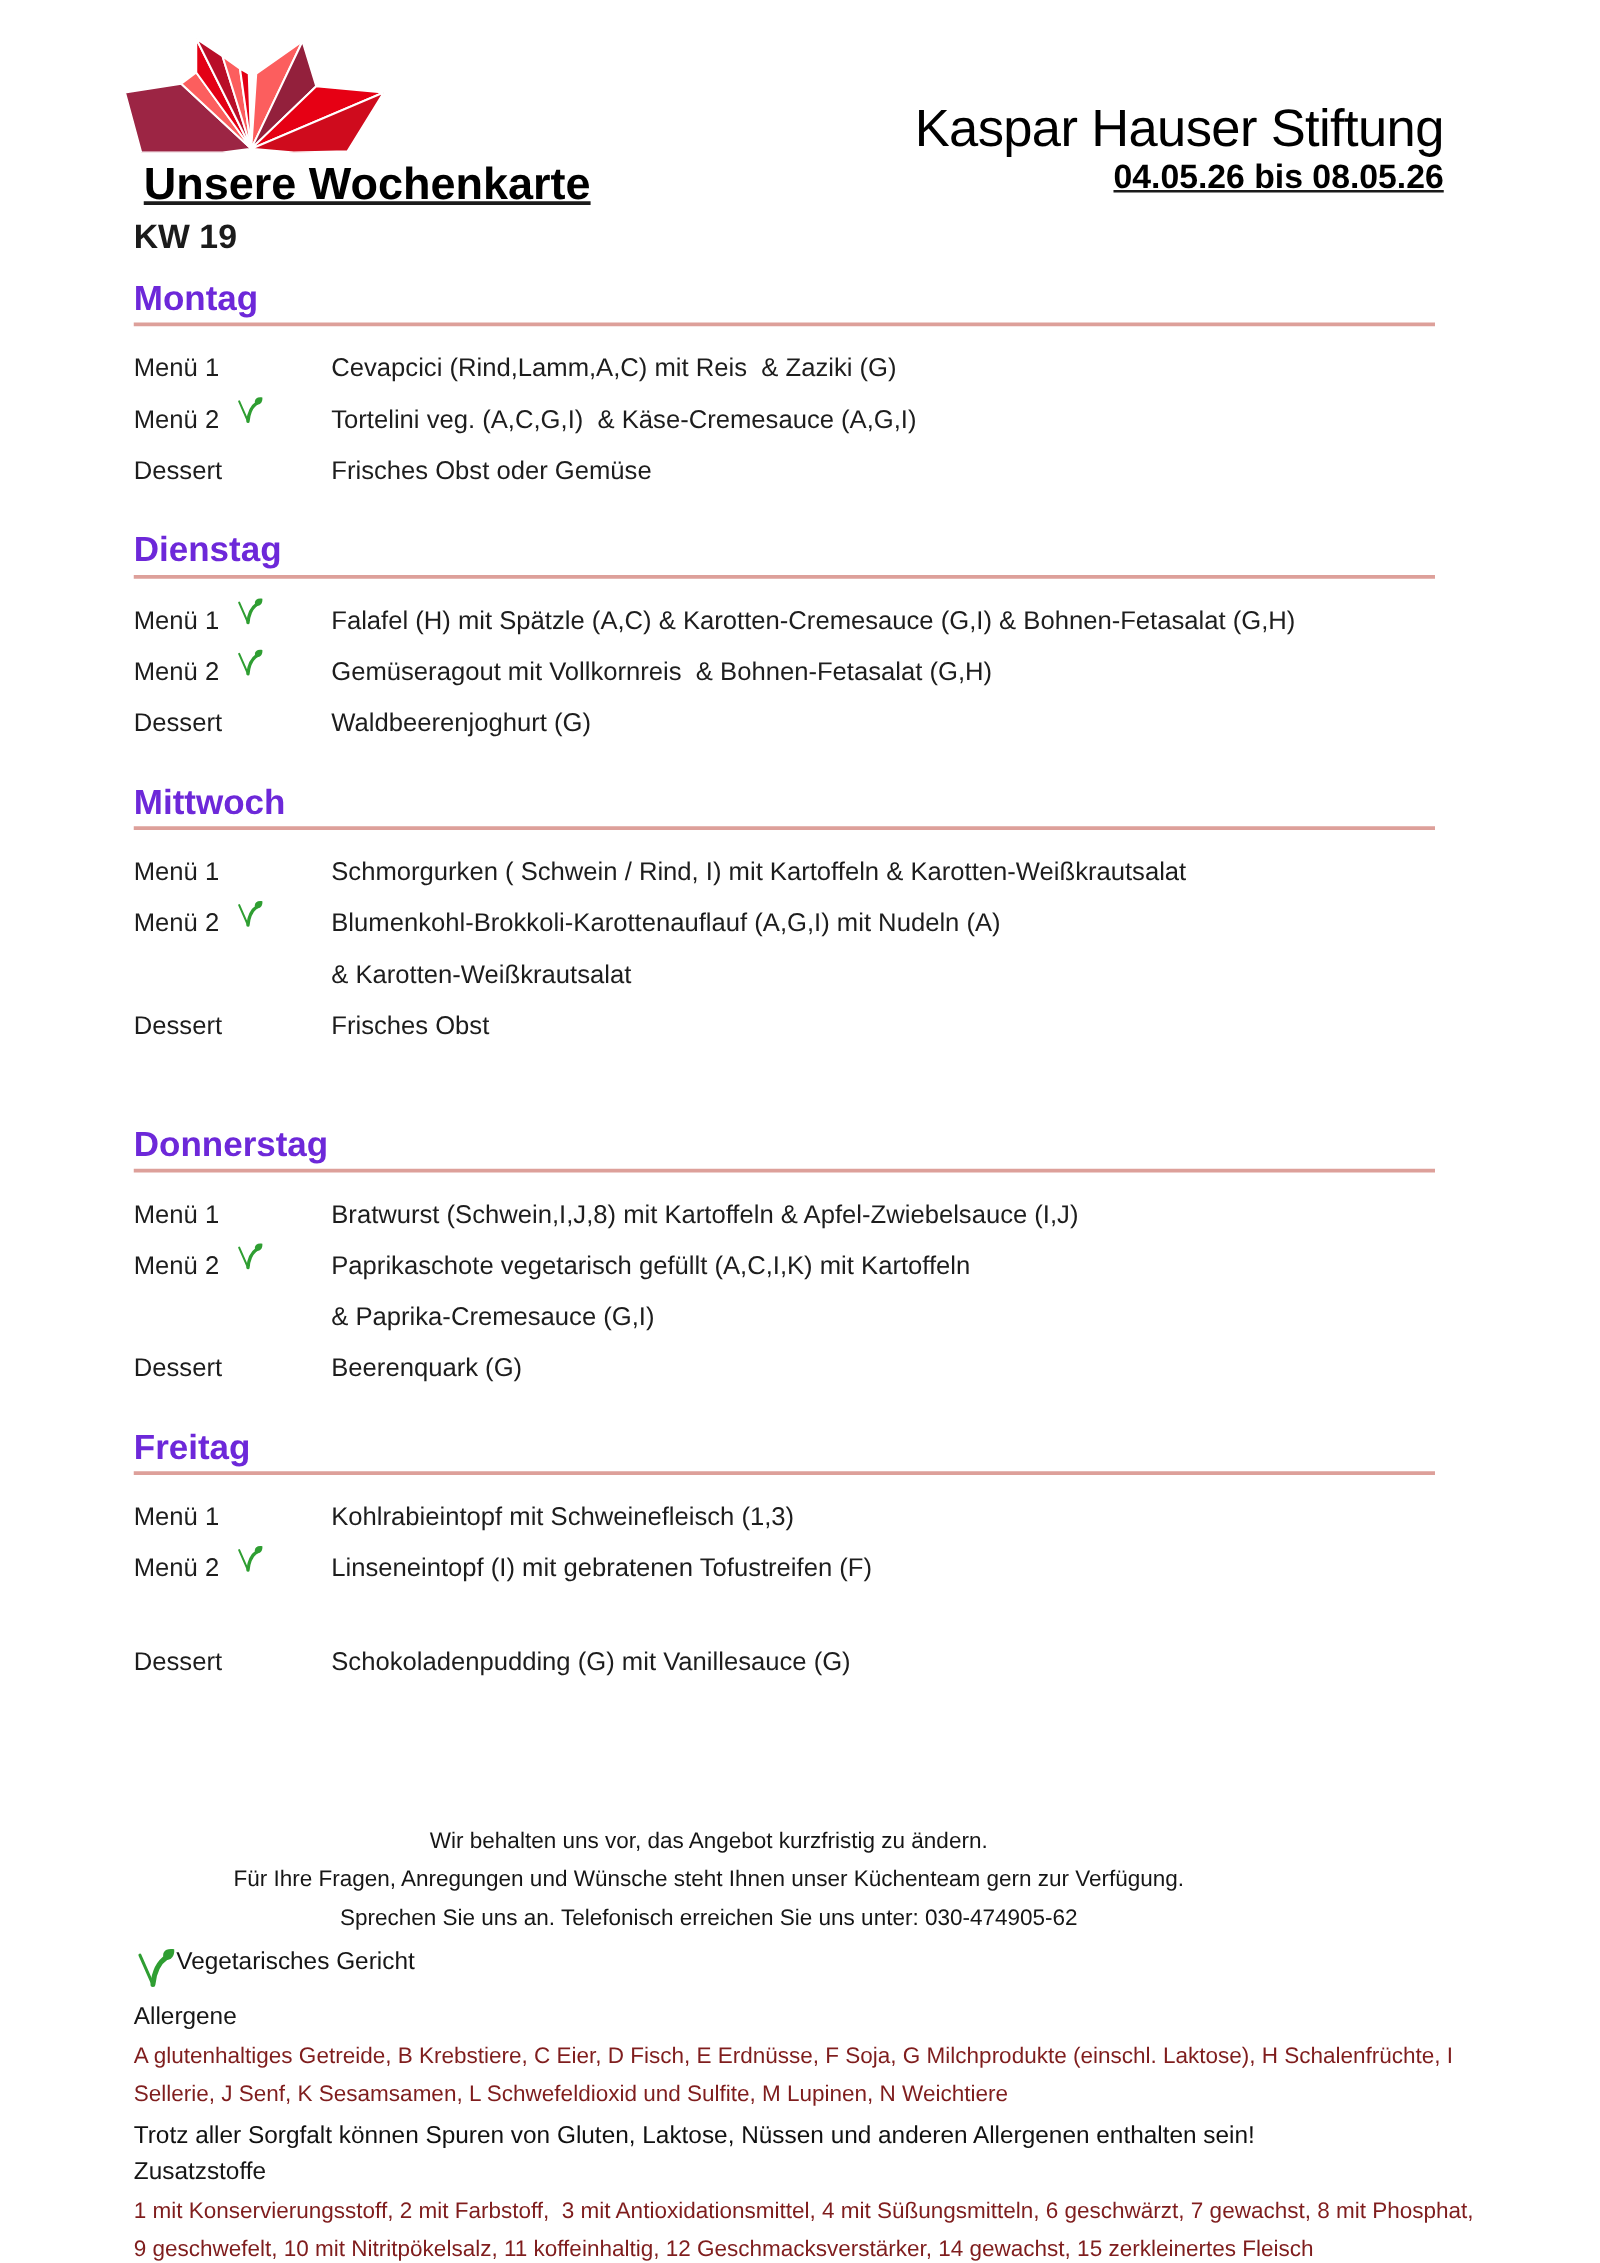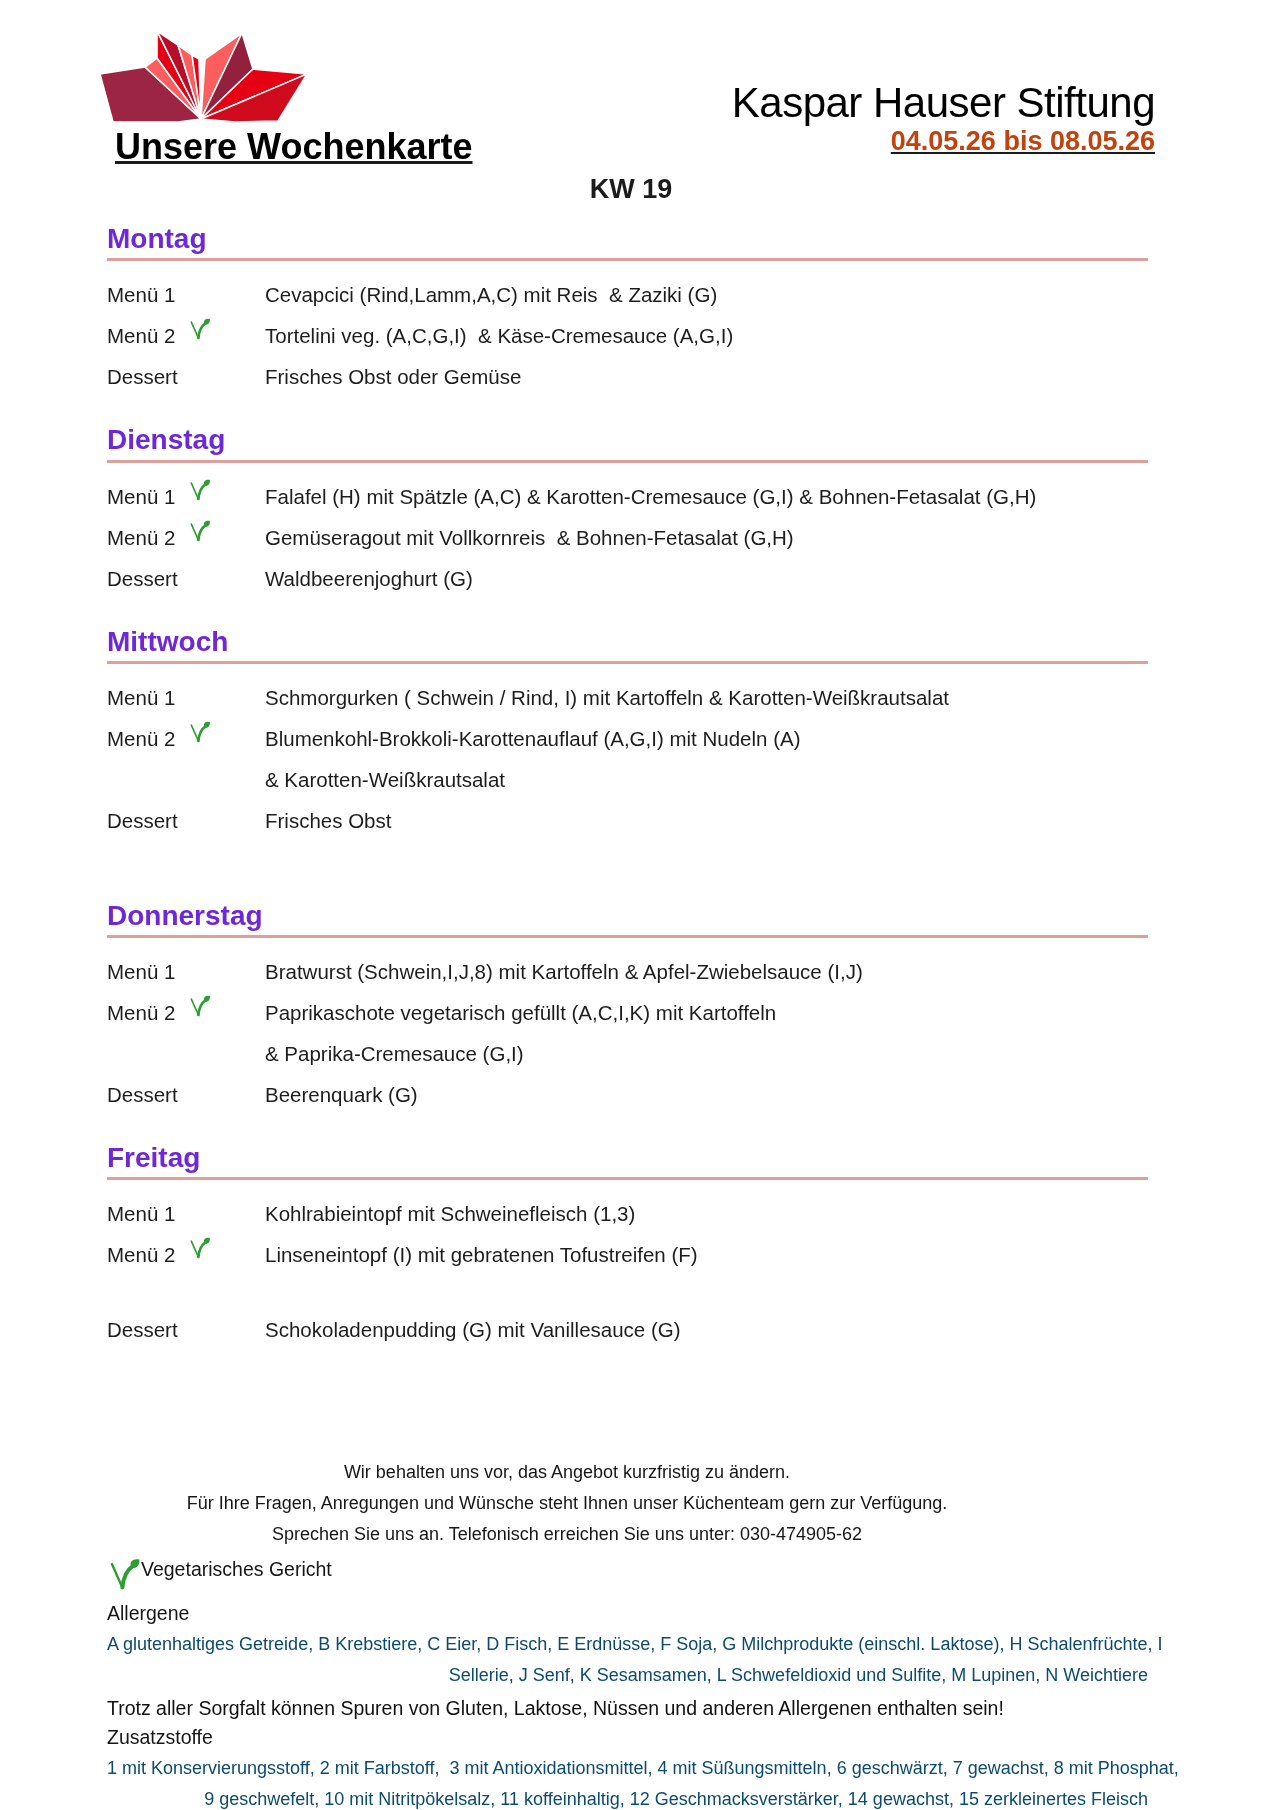--- a/index.html
+++ b/index.html
@@ -13,22 +13,22 @@
   .logo { position:absolute; left:100px; top:31px; width:207px; height:91px; }
   .org-title {
     padding-top:80px; width:1048px; text-align:right;
     font-size:42px; font-weight:400; letter-spacing:-0.5px; color:#000; line-height:1.1;
   }
   .title-row {
     width:1048px; 
     display:flex; justify-content:space-between; align-items:flex-start;text-decoration:underline;
   }
   .page-title { font-size:36px; font-weight:700; color:#000; padding-left:8px; }
-  .date-range { font-size:27px; font-weight:700; color:#c2410c; }
-  .kw { width:1048px; text-align:center; font-size:27px; font-weight:700; margin-top:6px; }
+  .date-range { font-size:27px; font-weight:700; color:#000000; }
+  .kw { width:1048px; text-align:left; font-size:27px; font-weight:700; margin-top:6px; }
   
   .days { margin-top:14px; }
   .day { width:1041px; margin-top:18px; }
   .day.gap-lg { margin-top:50px; }
   .day-name {
     font-size:28px; font-weight:700; color:#6d28d9;
     border-bottom:3px solid #dda09a; padding-bottom:3px; line-height:1.15;
   }
   .rows { margin-top:22px; }
   .row { display:grid; grid-template-columns:158px 1fr; min-height:41px; align-items:baseline; }
@@ -39,21 +39,21 @@
     position:relative; top:-8px; margin-left:7px; }
   
   .footer { width:1041px; }
   .notes { margin-top:98px; width:920px; text-align:center; }
   .note-line { font-size:18px; line-height:31px; color:#161616; white-space:nowrap; }
   .legend { margin-top:8px; display:flex; align-items:flex-start; }
   .veg-legend-icon { width:34px; height:34px; }
   .legend-label { font-size:19.5px; color:#161616; }
   .allergens-title { margin-top:10px; font-size:19.5px; color:#161616; }
   .small-lines { margin-top:4px; }
-  .small-line { font-size:18px; line-height:31px; color:#0c4a6e; white-space:pre;text-align:right; }
+  .small-line { font-size:18px; line-height:31px; color:#7f1d1d; white-space:pre; }
   .trace { margin-top:2px; font-size:19.5px; line-height:31px; color:#111; }
   .additives-title { margin-top:2px; font-size:19.5px; color:#161616; }
 </style>
 </head>
 <body>
 
 <div class="page">
 
   <svg class="logo" viewBox="0 0 207 91" xmlns="http://www.w3.org/2000/svg" aria-hidden="true">
     <g stroke="#ffffff" stroke-width="1.6" stroke-linejoin="round">

